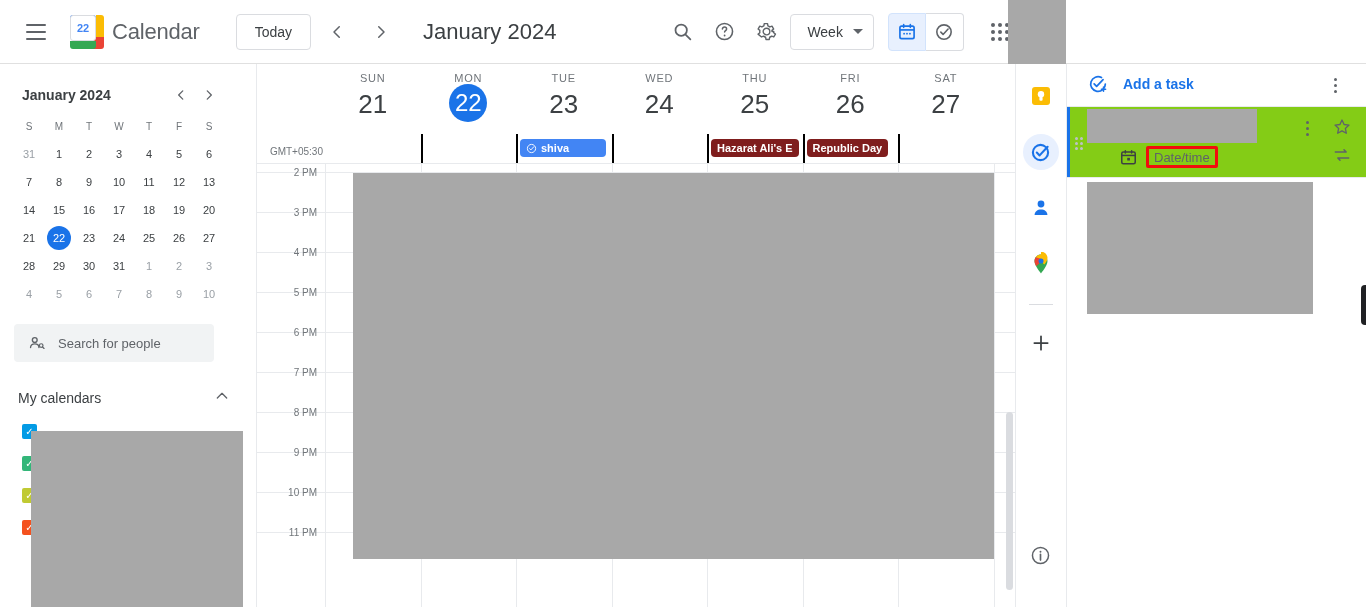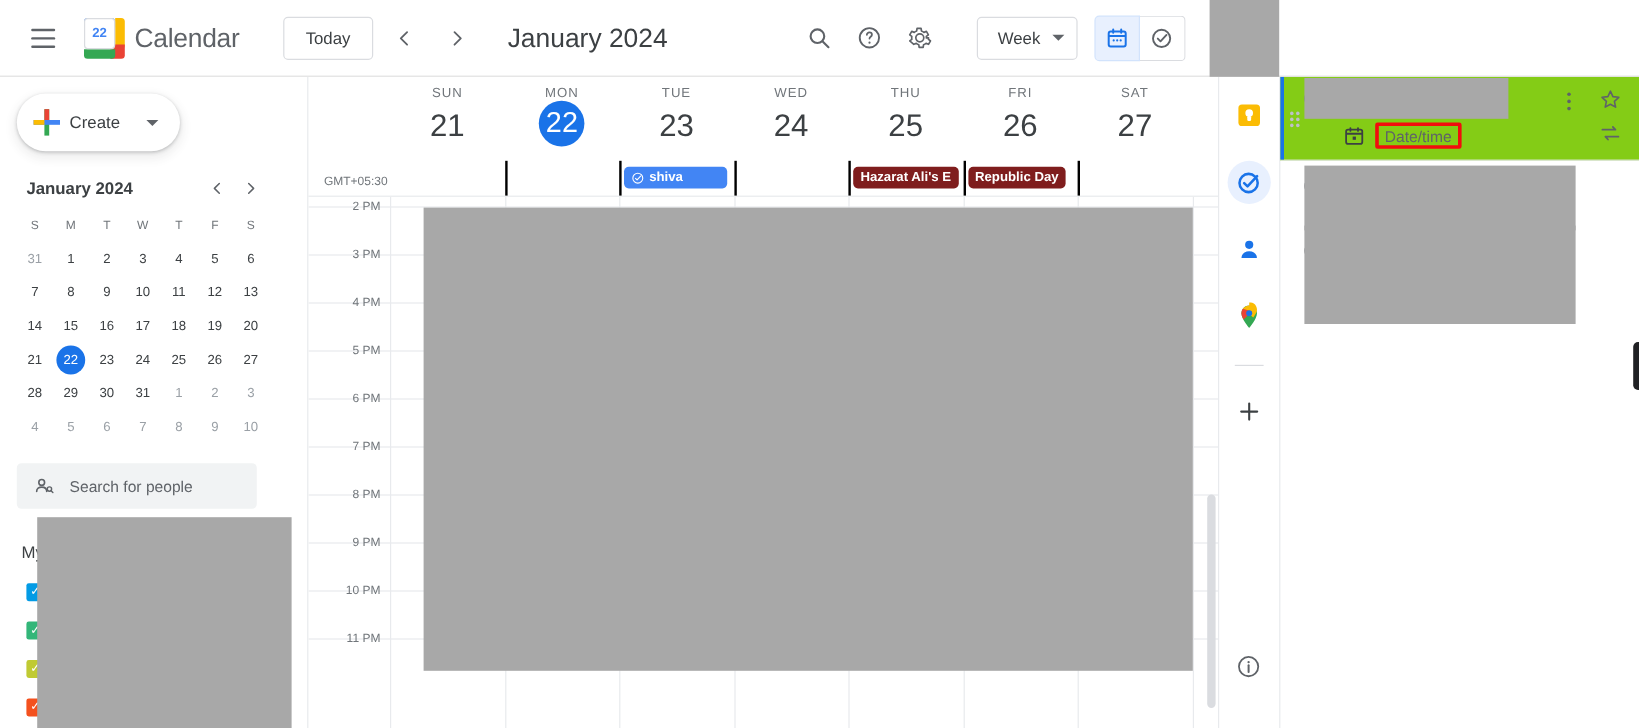--- a/index.html
+++ b/index.html
@@ -39,21 +39,21 @@
     font-size: 14px; color: #3c4043; cursor: pointer;
   }
   .navarrow { width: 36px; height: 36px; margin-left: 8px; border-radius: 50%;
     display:flex; align-items:center; justify-content:center; color:#5f6368; font-size:20px; cursor:pointer; }
   .navarrow:first-of-type { margin-left: 18px; }
   .date-title { font-size: 22px; color: #3c4043; margin-left: 24px; white-space: nowrap; }
 
   .icon-btn { width: 40px; height: 40px; border-radius: 50%; display:flex;
     align-items:center; justify-content:center; cursor:pointer; color:#5f6368; }
   .view-select {
-    margin-left: 28px; height: 36px; padding: 0 10px 0 16px; border: 1px solid #dadce0;
+    margin-left: 4px; height: 36px; padding: 0 10px 0 16px; border: 1px solid #dadce0;
     border-radius: 4px; display:flex; align-items:center; gap:10px; font-size:14px;
     color:#3c4043; cursor:pointer;
   }
   .caret { width:0;height:0;border-left:5px solid transparent;border-right:5px solid transparent;
     border-top:5px solid #5f6368; }
 
   .mode-group { margin-left: 14px; display:flex; }
   .mode-btn { width:38px; height:38px; border:1px solid #dadce0; display:flex; align-items:center;
     justify-content:center; cursor:pointer; }
   .mode-btn.first { border-radius:4px 0 0 4px; }
@@ -279,30 +279,20 @@
         <i></i>
         <i></i>
         <i></i>
         <i></i>
     </div>
 
     <div class="avatar-redact"></div>
   </div>
 
   <div class="sidebar">
-    <div class="create-btn">
-      <div class="plus-icon">
-        <div class="pv"></div>
-          <div class="ph"></div>
-          <div class="pr"></div>
-          <div class="py"></div>
-      </div>
-      <span class="create-label">Create</span>
-      <span class="caret" style="margin-left:14px;"></span>
-    </div>
 
     <div class="mini-cal">
       <div class="mini-head">
         <span class="mini-title">January 2024</span>
         <span class="mini-navs">
           <span class="mini-nav">
             <svg width="14" height="14" viewBox="0 0 24 24">
                 <path d="M15 5l-7 7 7 7" fill="none" stroke="#5f6368" stroke-width="2.2" stroke-linecap="round" stroke-linejoin="round"></path>
               </svg>
           </span>
@@ -562,20 +552,33 @@
         <span>My Tasks</span>
         <span class="caret"></span>
       </div>
       <div class="tasks-close">
         <svg width="18" height="18" viewBox="0 0 24 24">
             <path d="M5 5l14 14M19 5L5 19" stroke="#5f6368" stroke-width="1.9" stroke-linecap="round"></path>
           </svg>
       </div>
     </div>
 
+    <div class="addtask">
+      <svg width="22" height="22" viewBox="0 0 24 24">
+        <path d="M20 12a8 8 0 11-4.2-7" fill="none" stroke="#1a73e8" stroke-width="1.9" stroke-linecap="round"></path>
+        <path d="M7.8 11.8l2.7 2.7 7-7.3" fill="none" stroke="#1a73e8" stroke-width="1.9" stroke-linecap="round" stroke-linejoin="round"></path>
+        <path d="M18 15.4v4.6M15.7 17.7h4.6" stroke="#1a73e8" stroke-width="1.7" stroke-linecap="round"></path>
+      </svg>
+      <span class="addtask-label">Add a task</span>
+      <span class="kebab">
+          <i></i>
+          <i></i>
+          <i></i>
+        </span>
+    </div>
 
     <div class="task-open" style="top:0;">
       <div class="task-accent"></div>
       <div class="drag-dots">
           <i></i>
           <i></i>
           <i></i>
           <i></i>
           <i></i>
           <i></i>

